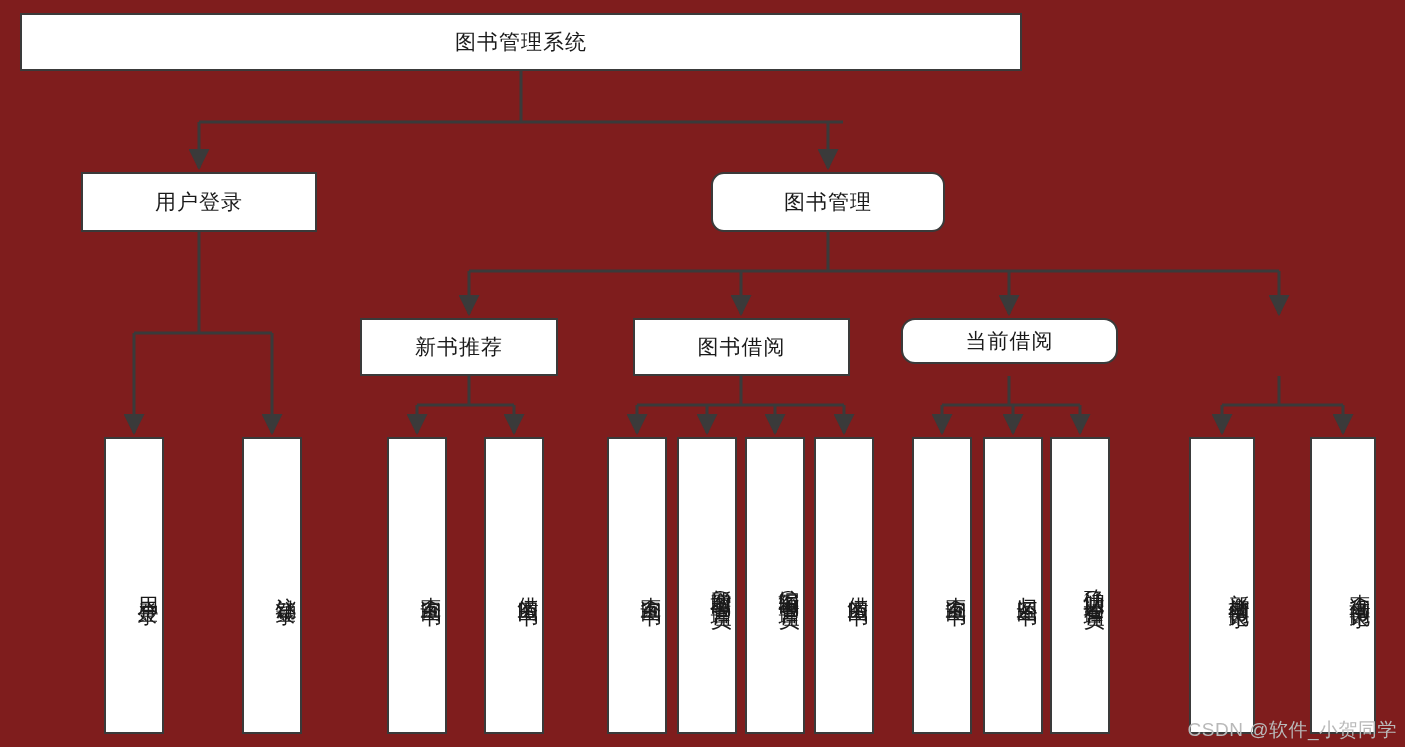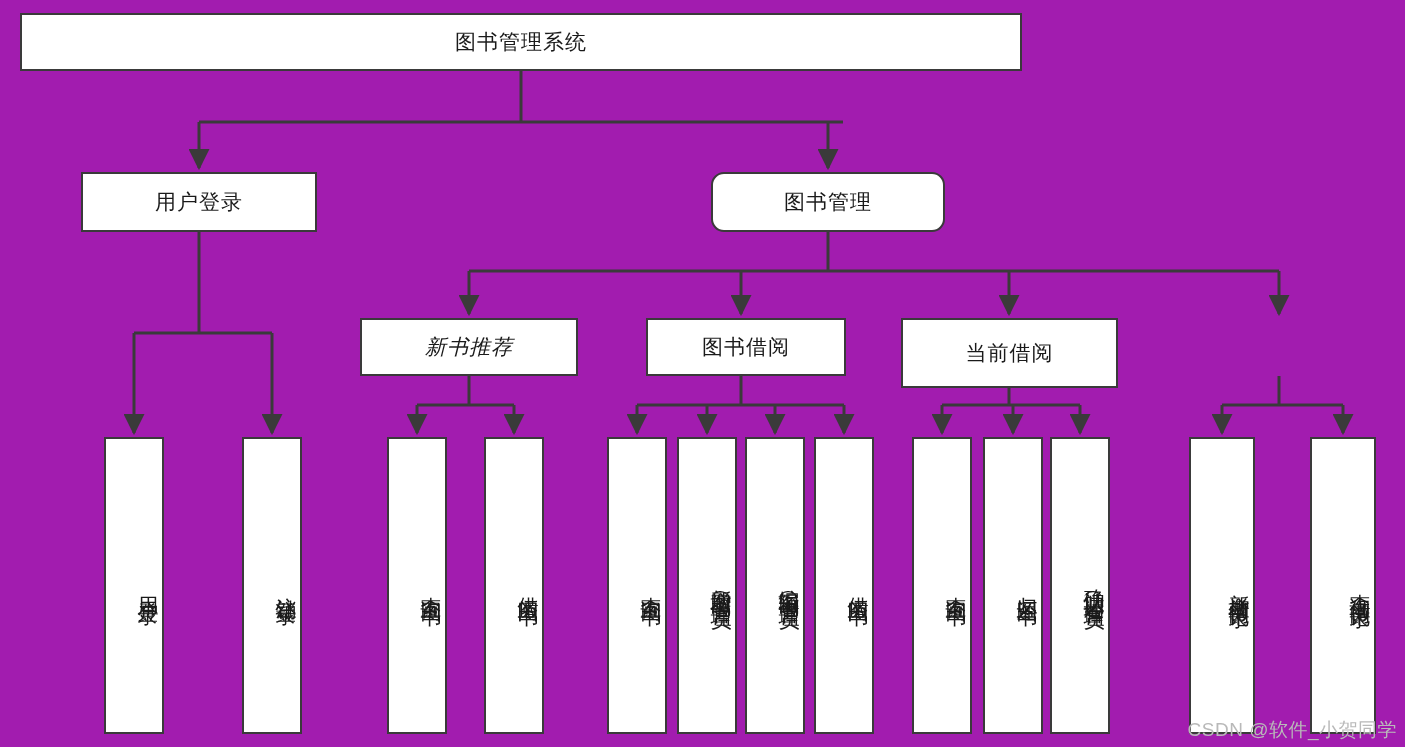--- a/index.html
+++ b/index.html
@@ -7,21 +7,21 @@
     padding: 0;
     background: #ffffff;
   }
   body {
     font-family: "Liberation Sans", "DejaVu Sans", sans-serif;
   }
   #canvas {
     position: relative;
     width: 1405px;
     height: 747px;
-    background: #a21caf;
+    background: #7f1d1d;
     overflow: hidden;
   }
   #edges {
     position: absolute;
     left: 0;
     top: 0;
     width: 1405px;
     height: 747px;
   }
   .node {
@@ -125,27 +125,27 @@
     <span>图书管理系统</span>
   </div>
 
   <div class="node h" style="left:81px; top:172px; width:236px; height:60px;">
     <span>用户登录</span>
   </div>
   <div class="node h" style="left:711px; top:172px; width:234px; height:60px;border-radius:13px;">
     <span>图书管理</span>
   </div>
 
-  <div class="node h" style="left:360px; top:318px; width:218px; height:58px;font-style:italic;">
+  <div class="node h" style="left:360px; top:318px; width:198px; height:58px;">
     <span>新书推荐</span>
   </div>
-  <div class="node h" style="left:633px; top:318px; width:200px; height:58px;margin-left:13px;">
+  <div class="node h" style="left:633px; top:318px; width:217px; height:58px;">
     <span>图书借阅</span>
   </div>
-  <div class="node h" style="left:901px; top:318px; width:217px; height:70px;">
+  <div class="node h" style="left:901px; top:318px; width:217px; height:46px;border-radius:14px;">
     <span>当前借阅</span>
   </div>
 
   <div class="node v" style="left:104px; top:437px; width:60px; height:297px;">
     <span class="vtext">用户登录</span>
   </div>
   <div class="node v" style="left:242px; top:437px; width:60px; height:297px;">
     <span class="vtext">注销登录</span>
   </div>
 

